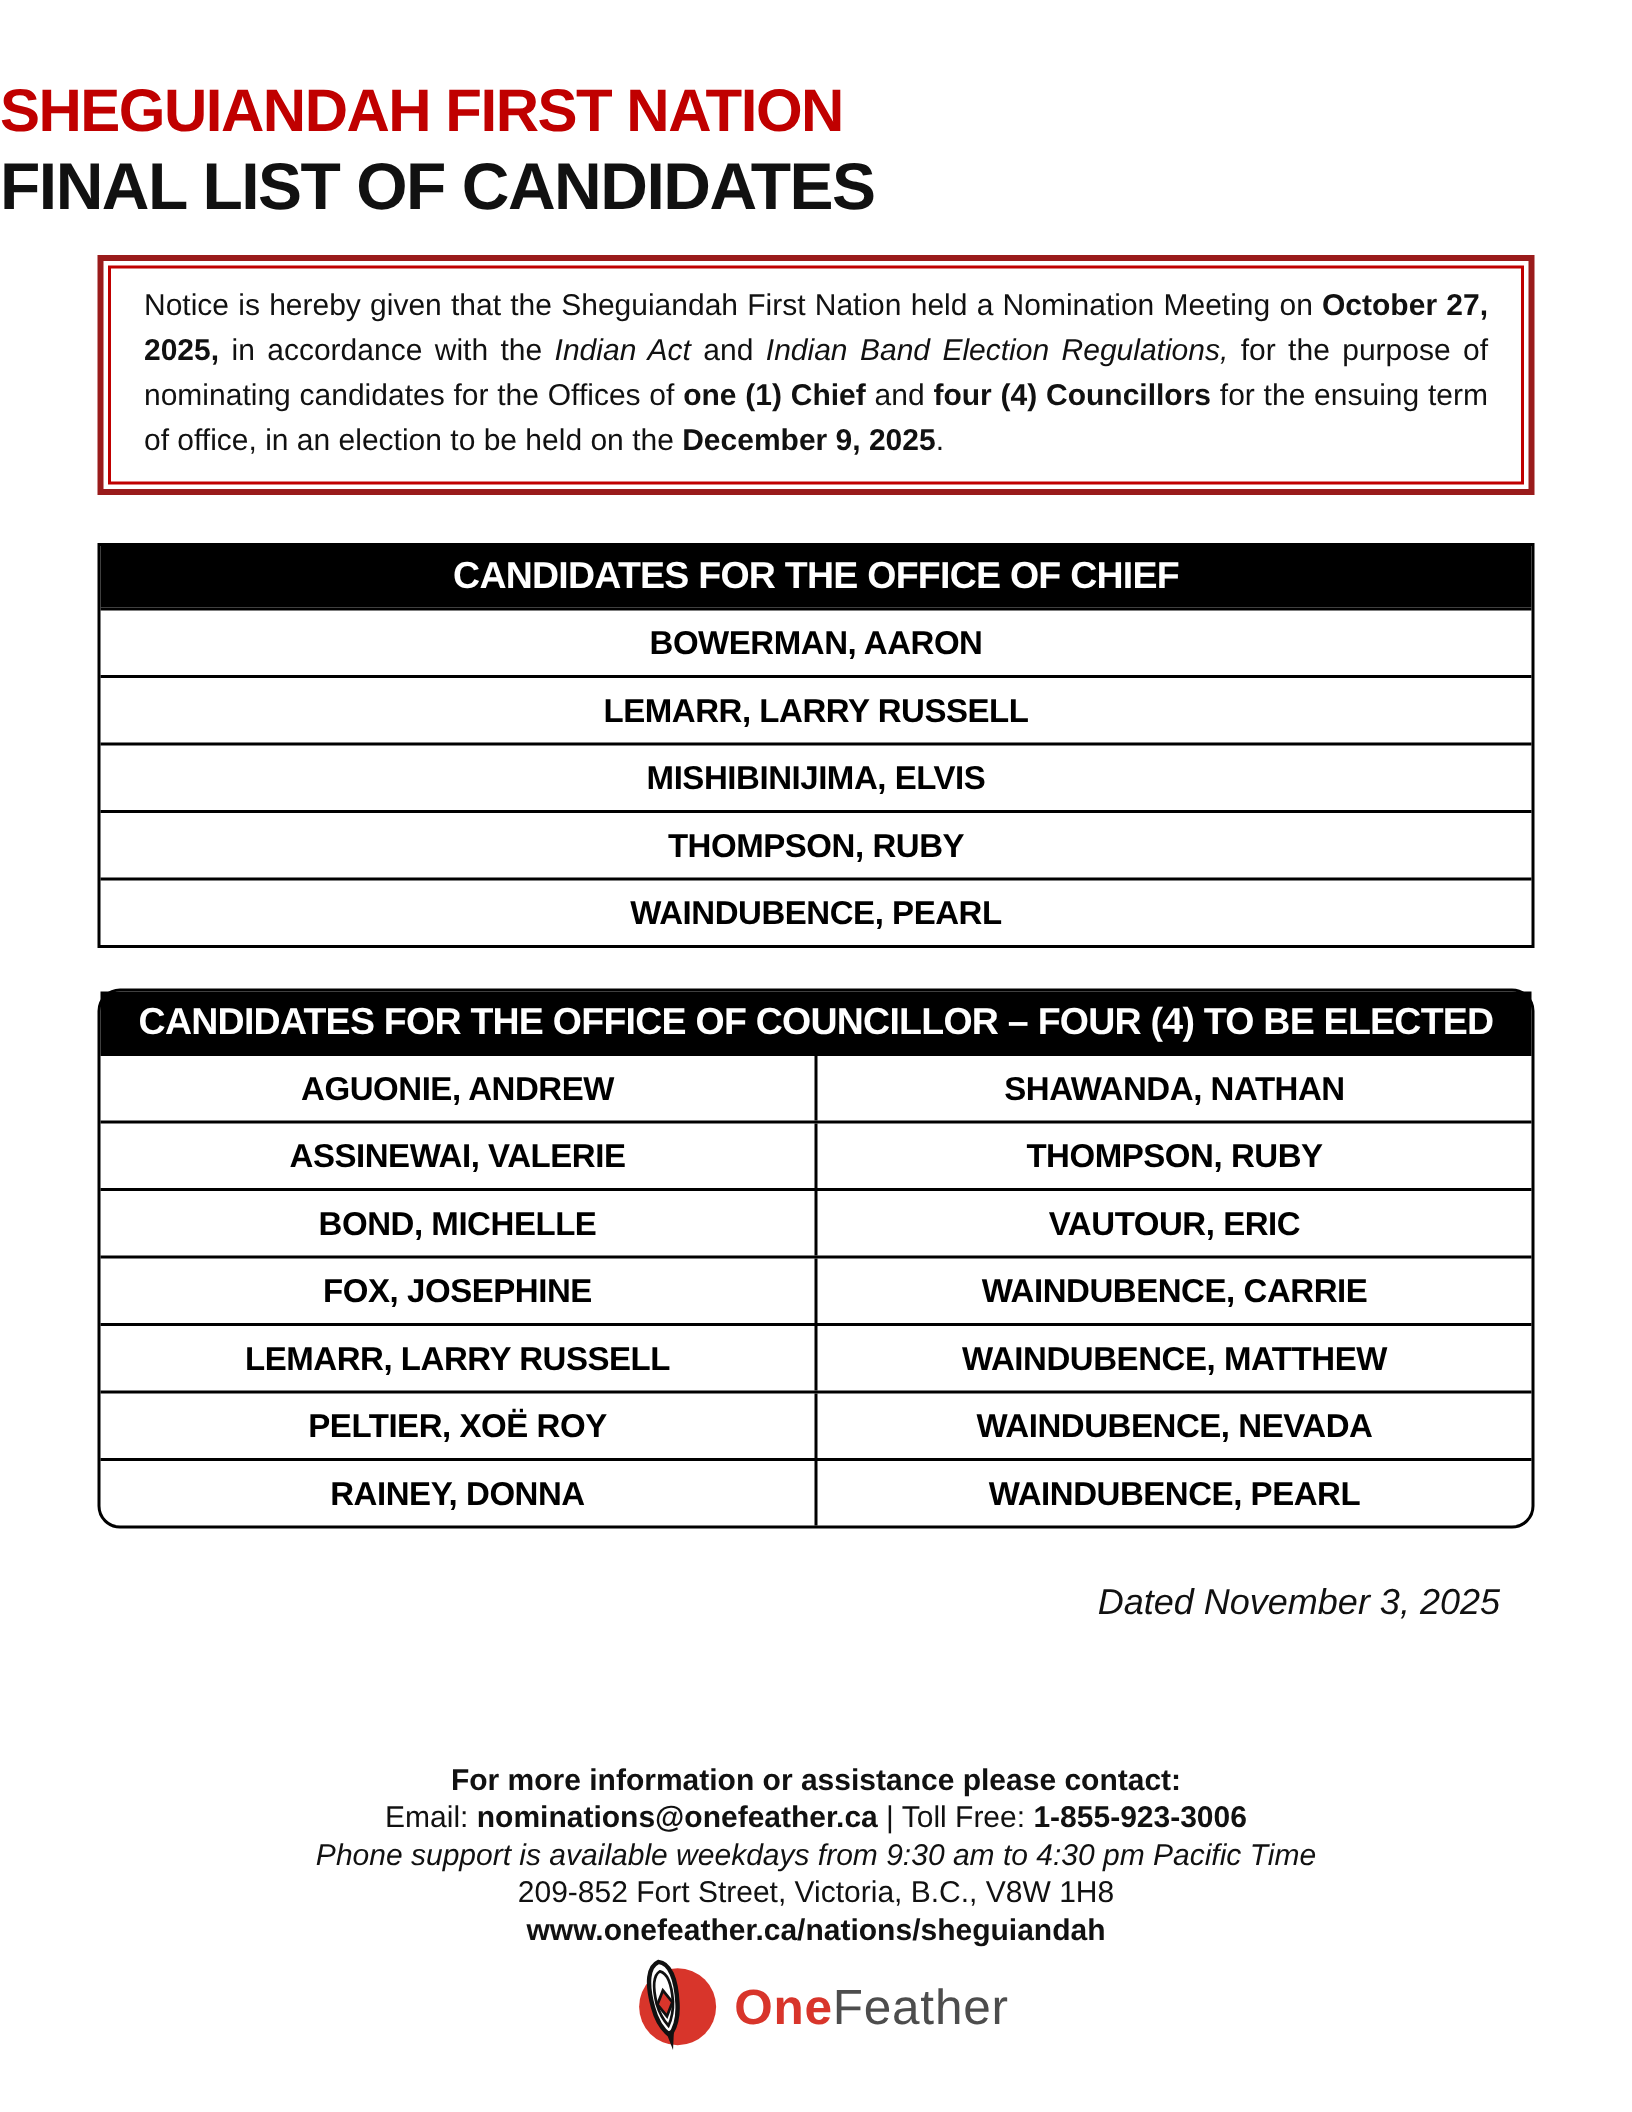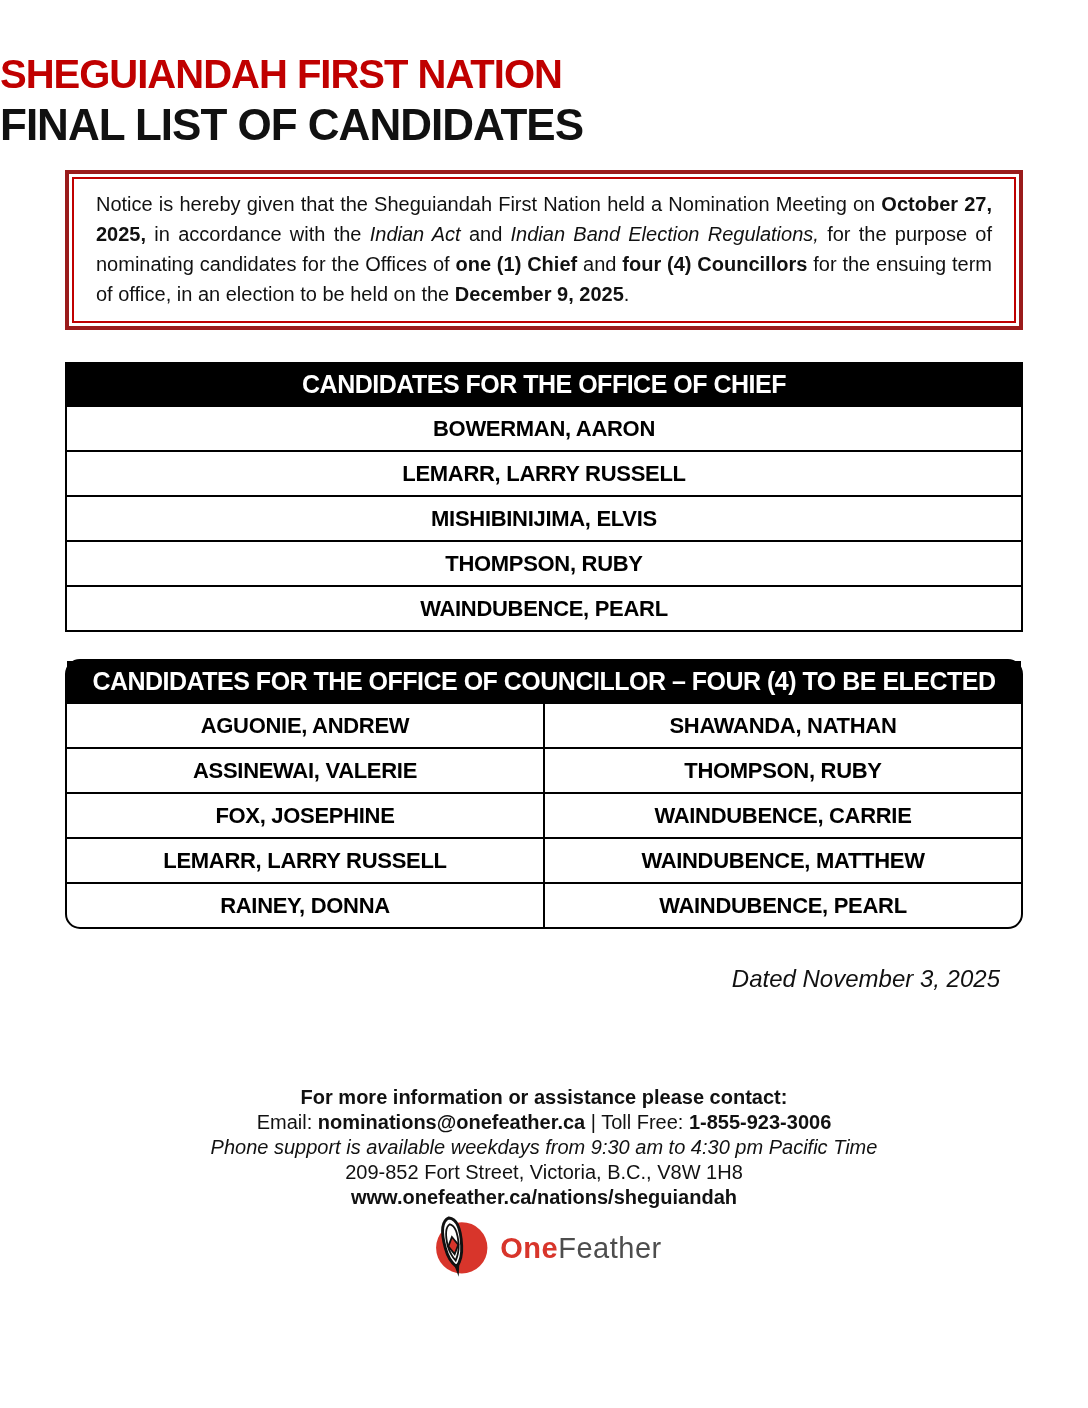--- a/index.html
+++ b/index.html
@@ -91,21 +91,21 @@
   .footer .bold { font-weight:bold; }
   .footer .italic { font-style:italic; }
   
   .logo {
     margin-top:3px;
     display:flex; align-items:center; justify-content:center;
     gap:8px;
     height:70px;
   }
   .logo-text {
-    font-size:29px;
+    font-size:33px;
     letter-spacing:0.5px;
     color:var(--logo_gray, #4D4D4D);
   }
   .logo-text .one { color:var(--logo_red, #D8352B); font-weight:bold; }
   .logo-text .feather { color:var(--logo_gray, #4D4D4D); }
 </style>
 </head>
 <body>
 
 <div class="page">
@@ -147,26 +147,34 @@
     <div>
         <div class="trow">
           <div class="cell">AGUONIE, ANDREW</div>
           <div class="cell">SHAWANDA, NATHAN</div>
         </div>
         <div class="trow">
           <div class="cell">ASSINEWAI, VALERIE</div>
           <div class="cell">THOMPSON, RUBY</div>
         </div>
         <div class="trow">
+          <div class="cell">BOND, MICHELLE</div>
+          <div class="cell">VAUTOUR, ERIC</div>
+        </div>
+        <div class="trow">
           <div class="cell">FOX, JOSEPHINE</div>
           <div class="cell">WAINDUBENCE, CARRIE</div>
         </div>
         <div class="trow">
           <div class="cell">LEMARR, LARRY RUSSELL</div>
           <div class="cell">WAINDUBENCE, MATTHEW</div>
+        </div>
+        <div class="trow">
+          <div class="cell">PELTIER, XOË ROY</div>
+          <div class="cell">WAINDUBENCE, NEVADA</div>
         </div>
         <div class="trow">
           <div class="cell">RAINEY, DONNA</div>
           <div class="cell">WAINDUBENCE, PEARL</div>
         </div>
       </div>
   </div>
 
   <div class="dated">Dated November 3, 2025</div>
 

